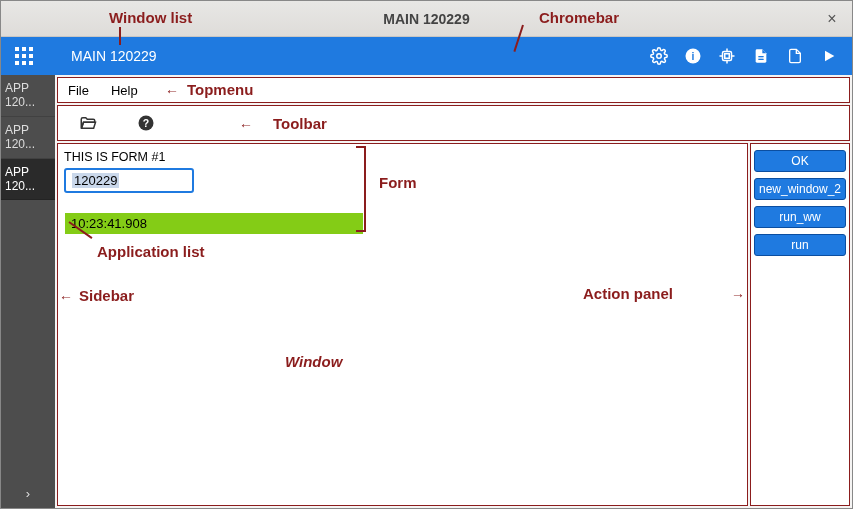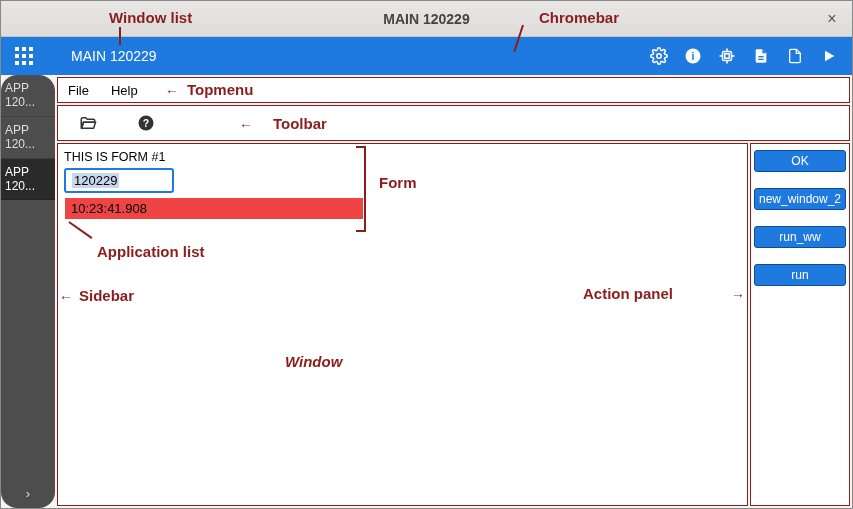--- a/index.html
+++ b/index.html
@@ -15,44 +15,44 @@
   .chromebar { height: 38px; background: #1f7ae0; display: flex; align-items: center; color: #fff; padding: 0 6px; }
   .chromebar .grid-btn { width: 34px; height: 34px; display:flex; align-items:center; justify-content:center; cursor:pointer; }
   .chromebar .app-title { margin-left: 30px; font-size: 14px; }
   .chromebar .spacer { flex: 1; }
   .chromebar .cb-icon { width: 34px; height: 34px; display:flex; align-items:center; justify-content:center; cursor:pointer; }
 
   
   .mainrow { display:flex; height: calc(100% - 36px - 38px); }
 
   
-  .sidebar { width: 54px; background: #4d4d4d; color:#ddd; display:flex; flex-direction:column; position:relative;border-radius:16px; }
+  .sidebar { width: 54px; background: #4d4d4d; color:#ddd; display:flex; flex-direction:column; position:relative; }
   .sidebar .app-item { padding: 6px 4px; font-size: 12px; line-height: 1.2; cursor:pointer; border-bottom: 1px solid rgba(0,0,0,0.15); text-align:left; white-space:normal; }
   .sidebar .app-item.active { background:#2a2a2a; color:#fff; }
   .sidebar .bottom-chevron { position:absolute; bottom:0; left:0; right:0; height:30px; display:flex; align-items:center; justify-content:center; cursor:pointer; color:#ddd; }
 
   
   .content { flex:1; display:flex; flex-direction:column; gap:2px; padding:2px;border-radius:7px; }
 
   .topmenu { height: 26px; border: 1.5px solid #8b1d1d; display:flex; align-items:center; gap: 22px; padding: 0 10px; background:#fff; }
   .topmenu .menu-item { font-size:13px; cursor:pointer; }
 
   .toolbar { height: 36px; border:1.5px solid #8b1d1d; display:flex; align-items:center; gap: 34px; padding: 0 18px; background:#fff; }
   .toolbar .tb-icon { width:24px; height:24px; display:flex; align-items:center; justify-content:center; cursor:pointer; color:#333; }
 
   .body-row { flex:1; display:flex; gap:2px; min-height:0; }
 
   .window-area { flex:1; border:1.5px solid #8b1d1d; background:#fff; padding: 6px; position:relative; }
   .form-box { width: 320px; }
   .form-title { font-size: 12.5px; margin-bottom: 4px; }
-  .field-focus { border: 2px solid #1f7ae0; border-radius: 3px; padding: 3px 6px; width: 110px; margin-bottom:4px; background:#fff; }
+  .field-focus { border: 2px solid #1f7ae0; border-radius: 3px; padding: 3px 6px; width: 130px; margin-bottom:19px; background:#fff; }
   .field-focus .sel { background:#c9d7ea; padding:0 2px; display:inline-block; }
-  .field-plain { border: 1px solid #fff; padding: 3px 6px; width: 300px; background:#ef4444; font-size:13px; }
-
-  .action-panel { width: 100px; border:1.5px solid #8b1d1d; background:#fff; padding: 6px 3px; display:flex; flex-direction:column; gap:16px; }
+  .field-plain { border: 1px solid #fff; padding: 3px 6px; width: 300px; background:#84cc16; font-size:13px; }
+
+  .action-panel { width: 100px; border:1.5px solid #8b1d1d; background:#fff; padding: 6px 3px; display:flex; flex-direction:column; gap:6px; }
   .action-btn { background:#1f7ae0; color:#fff; border:1px solid #0b4ea0; border-radius:3px; padding:3px 2px; font-size:12px; cursor:pointer; text-align:center; }
 
   
   .anno { position:absolute; color:#8b1d1d; font-weight:bold; font-size:15px; pointer-events:none; }
   .anno-line { position:absolute; background:#8b1d1d; pointer-events:none; }
   .anno-arrow { position:absolute; color:#8b1d1d; font-size:14px; pointer-events:none; }
   .form-bracket { position:absolute; border-right:2px solid #8b1d1d; border-top:2px solid #8b1d1d; border-bottom:2px solid #8b1d1d; border-left:none; pointer-events:none;}
 </style>
 </head>
 <body>

